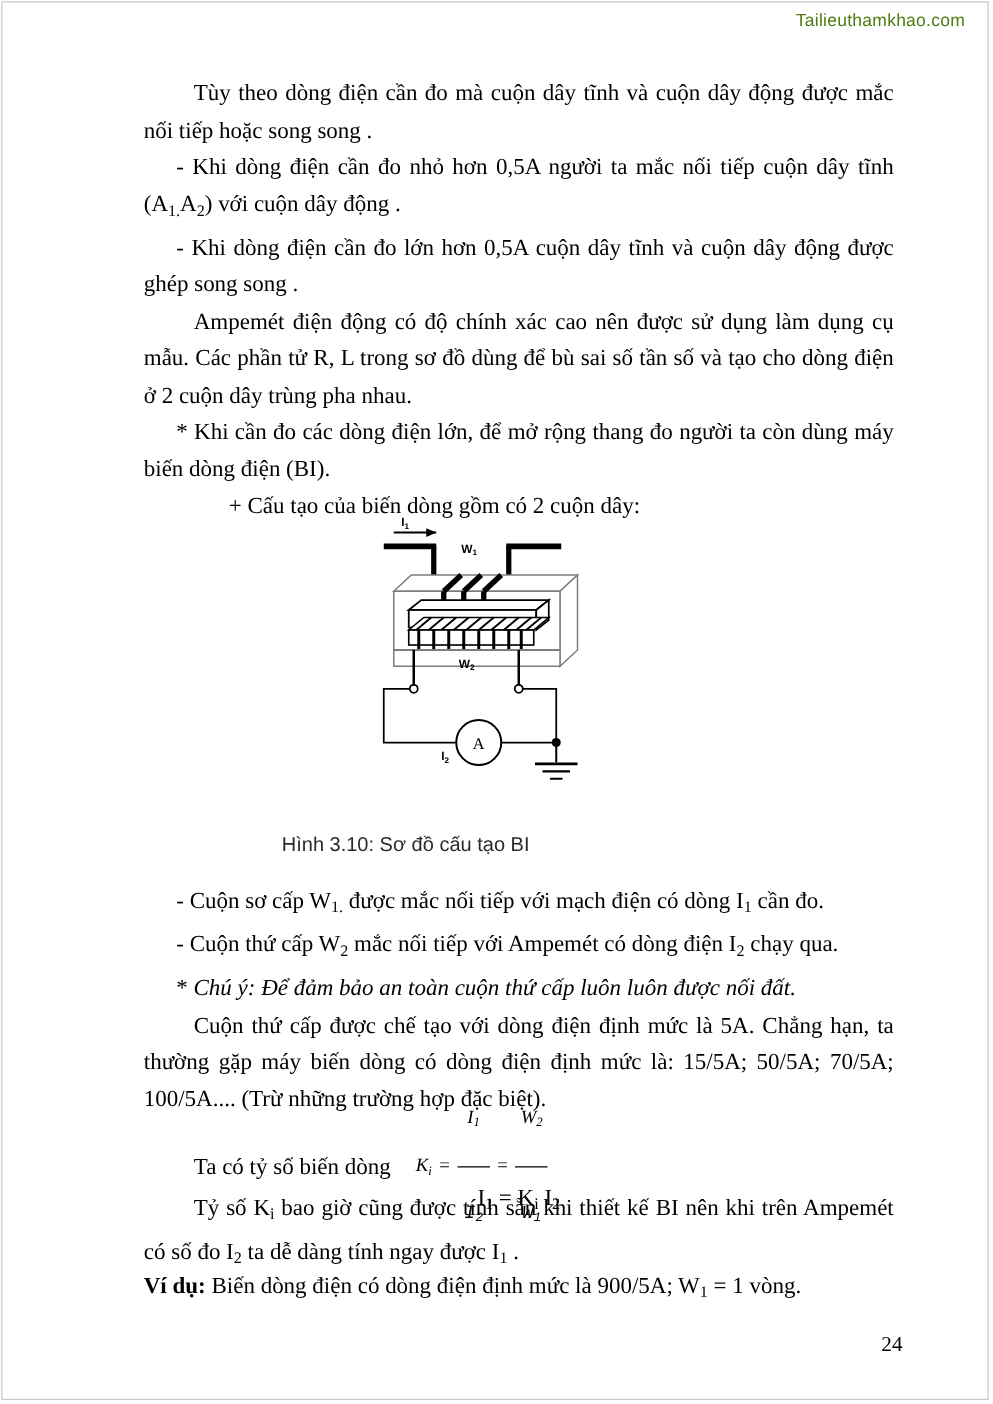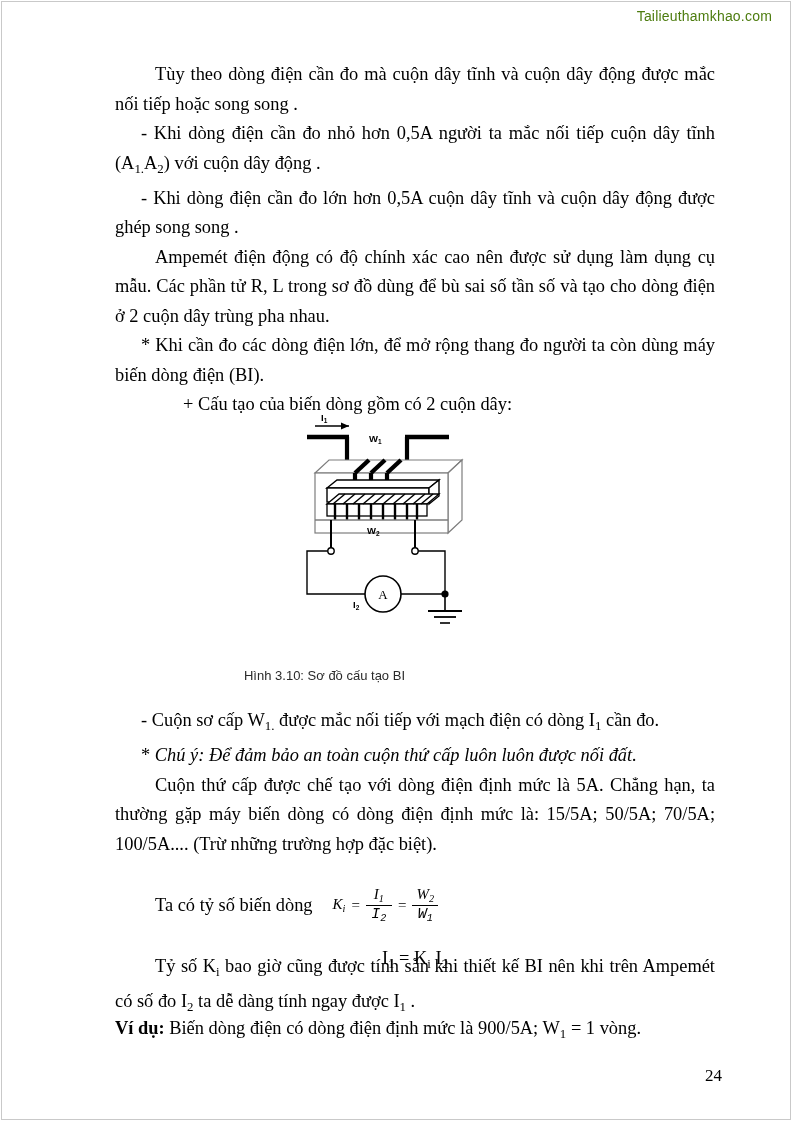--- a/index.html
+++ b/index.html
@@ -71,21 +71,21 @@
     width: 794px;
     text-align: center;
   }
   .figure-caption {
     position: absolute;
     left: 0;
     top: 668px;
     width: 649px;
     text-align: center;
     font-family: "Liberation Sans", "DejaVu Sans", sans-serif;
-    font-size: 13px;
+    font-size: 16px;
     color: #2a2a2a;
   }
 
   
   .formula-row {
     position: absolute;
     left: 115px;
     top: 886px;
     width: 600px;
     display: flex;
@@ -106,20 +106,21 @@
   }
   .formula .kname { font-size: 15px; }
   .formula .kname .sb { font-size: 0.68em; vertical-align: -0.3em; }
   .formula .eq { margin: 0 6px; font-style: normal; }
   .frac {
     display: inline-flex;
     flex-direction: column;
     align-items: center;
     vertical-align: middle;
     line-height: 1.12;
+    gap: 28px;
   }
   .frac .num { padding: 0 4px 1px 4px; }
   .frac .den { padding: 1px 4px 0 4px; font-family: Liberation Mono, monospace; }
   .frac .bar {
     width: 100%;
     min-width: 26px;
     height: 1px;
     background: #000;
   }
   .frac .sb { font-size: 0.68em; vertical-align: -0.3em; font-style: italic; }
@@ -295,20 +296,21 @@
     </g>
   </svg>
 </div>
 
 <div class="figure-caption">Hình 3.10: Sơ đồ cấu tạo BI</div>
 
 <div class="block-after-fig">
 
   <p class="body-par dash"><span>-  Cuộn sơ cấp W</span><span class="sub">1.</span><span> được mắc nối tiếp với mạch điện có dòng I</span><span class="sub">1</span><span> cần đo.</span></p>
 
+  <p class="body-par dash"><span>-  Cuộn thứ cấp W</span><span class="sub">2</span><span> mắc nối tiếp với Ampemét có dòng điện I</span><span class="sub">2</span><span> chạy qua.</span></p>
 
   <p class="body-par dash"><span>*  </span><span class="ital">Chú ý: Để đảm bảo an toàn cuộn thứ cấp luôn luôn được nối đất.</span></p>
 
   <p class="body-par">Cuộn thứ cấp được chế tạo với dòng điện định mức là 5A. Chẳng hạn, ta thường gặp máy biến dòng có dòng điện định mức là: 15/5A; 50/5A; 70/5A; 100/5A.... (Trừ những trường hợp đặc biệt).</p>
 
 </div>
 
 <div class="formula-row">
   <span class="formula-lead">Ta có tỷ số biến dòng</span>
   <span class="formula">

